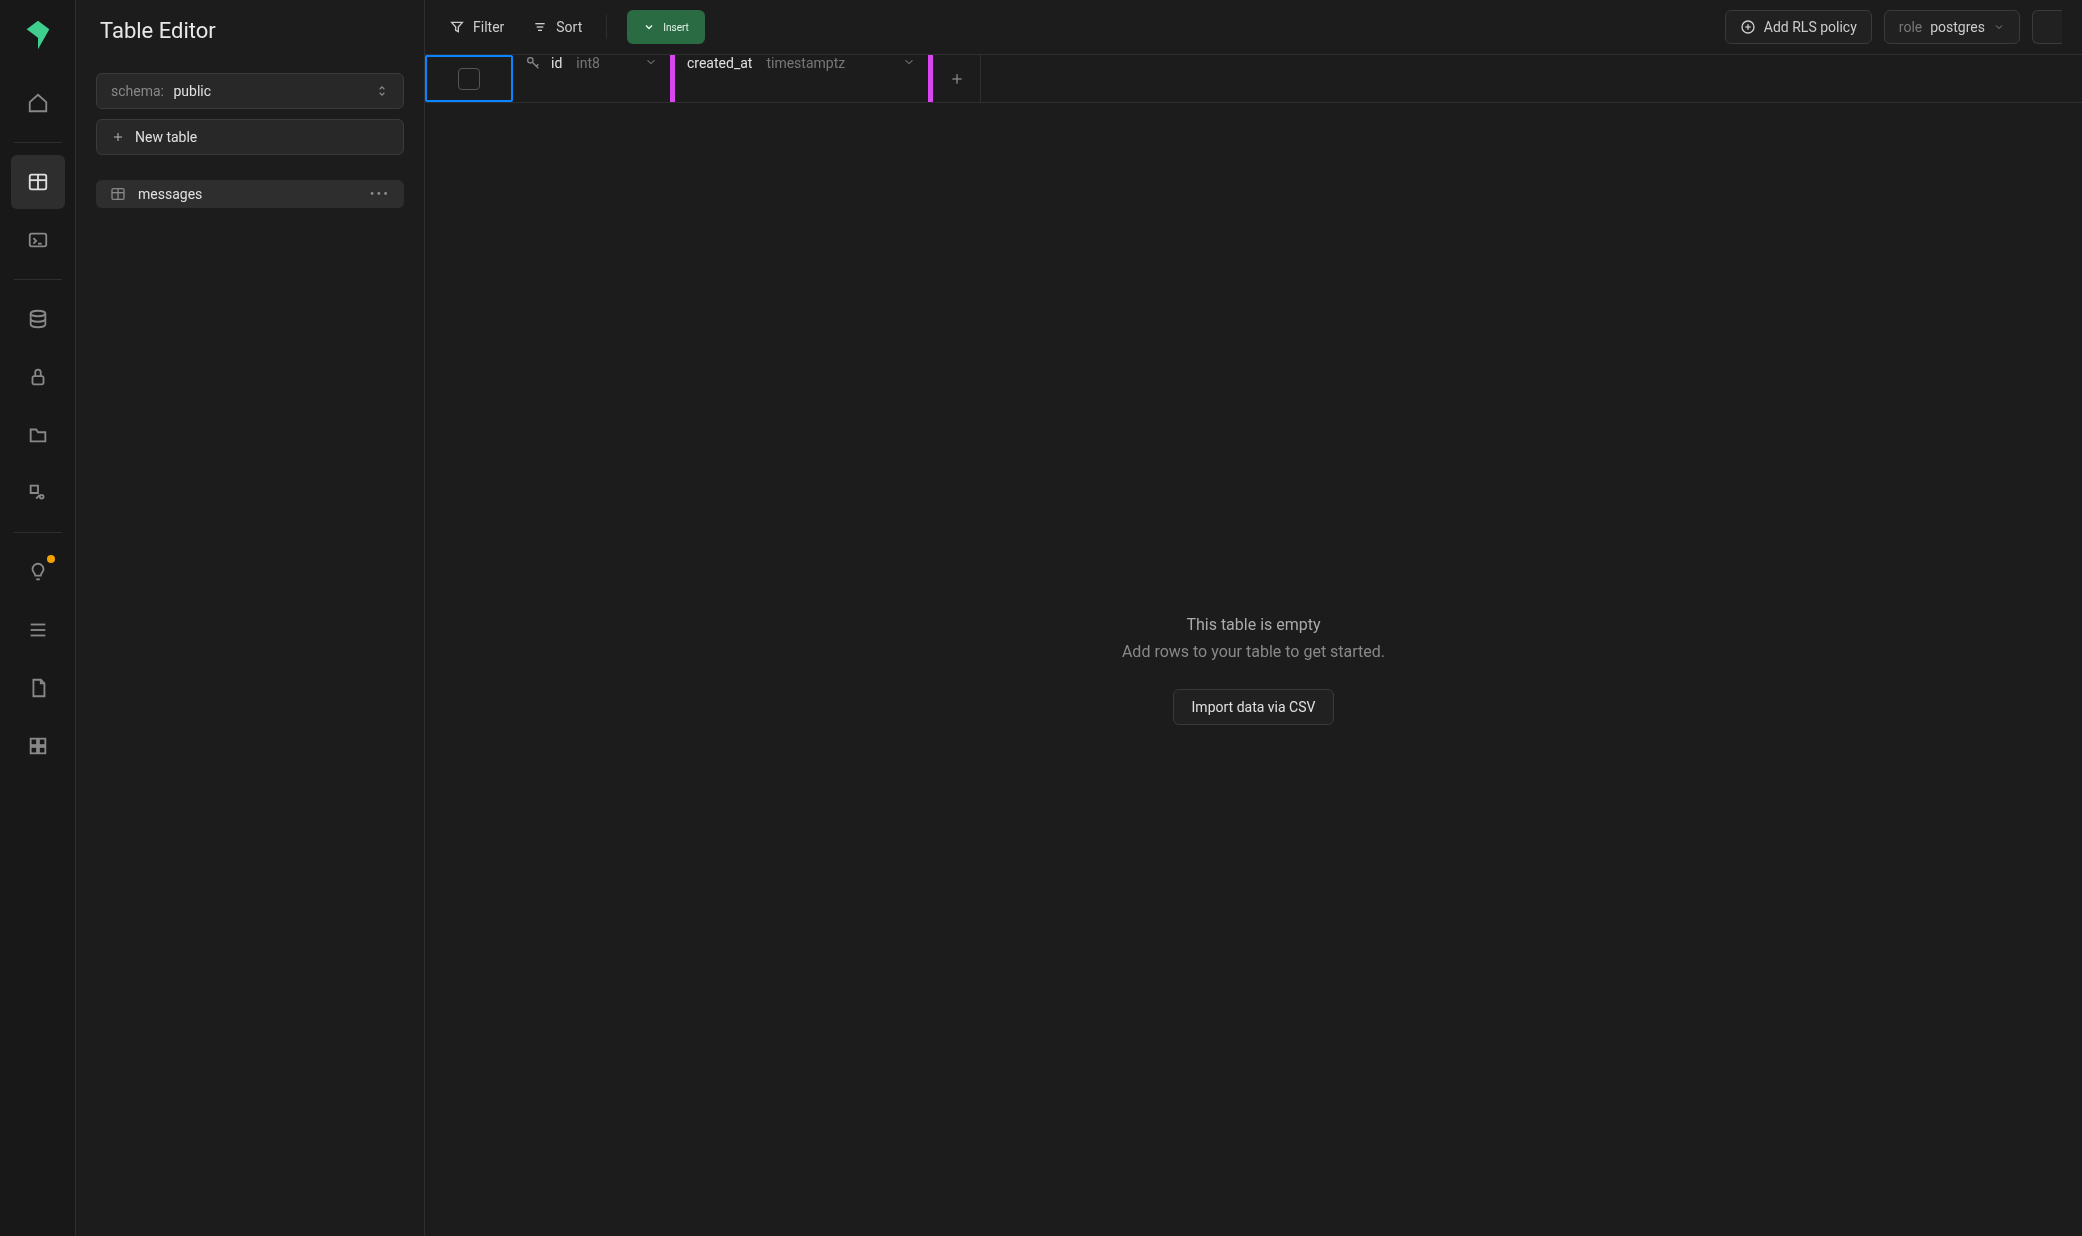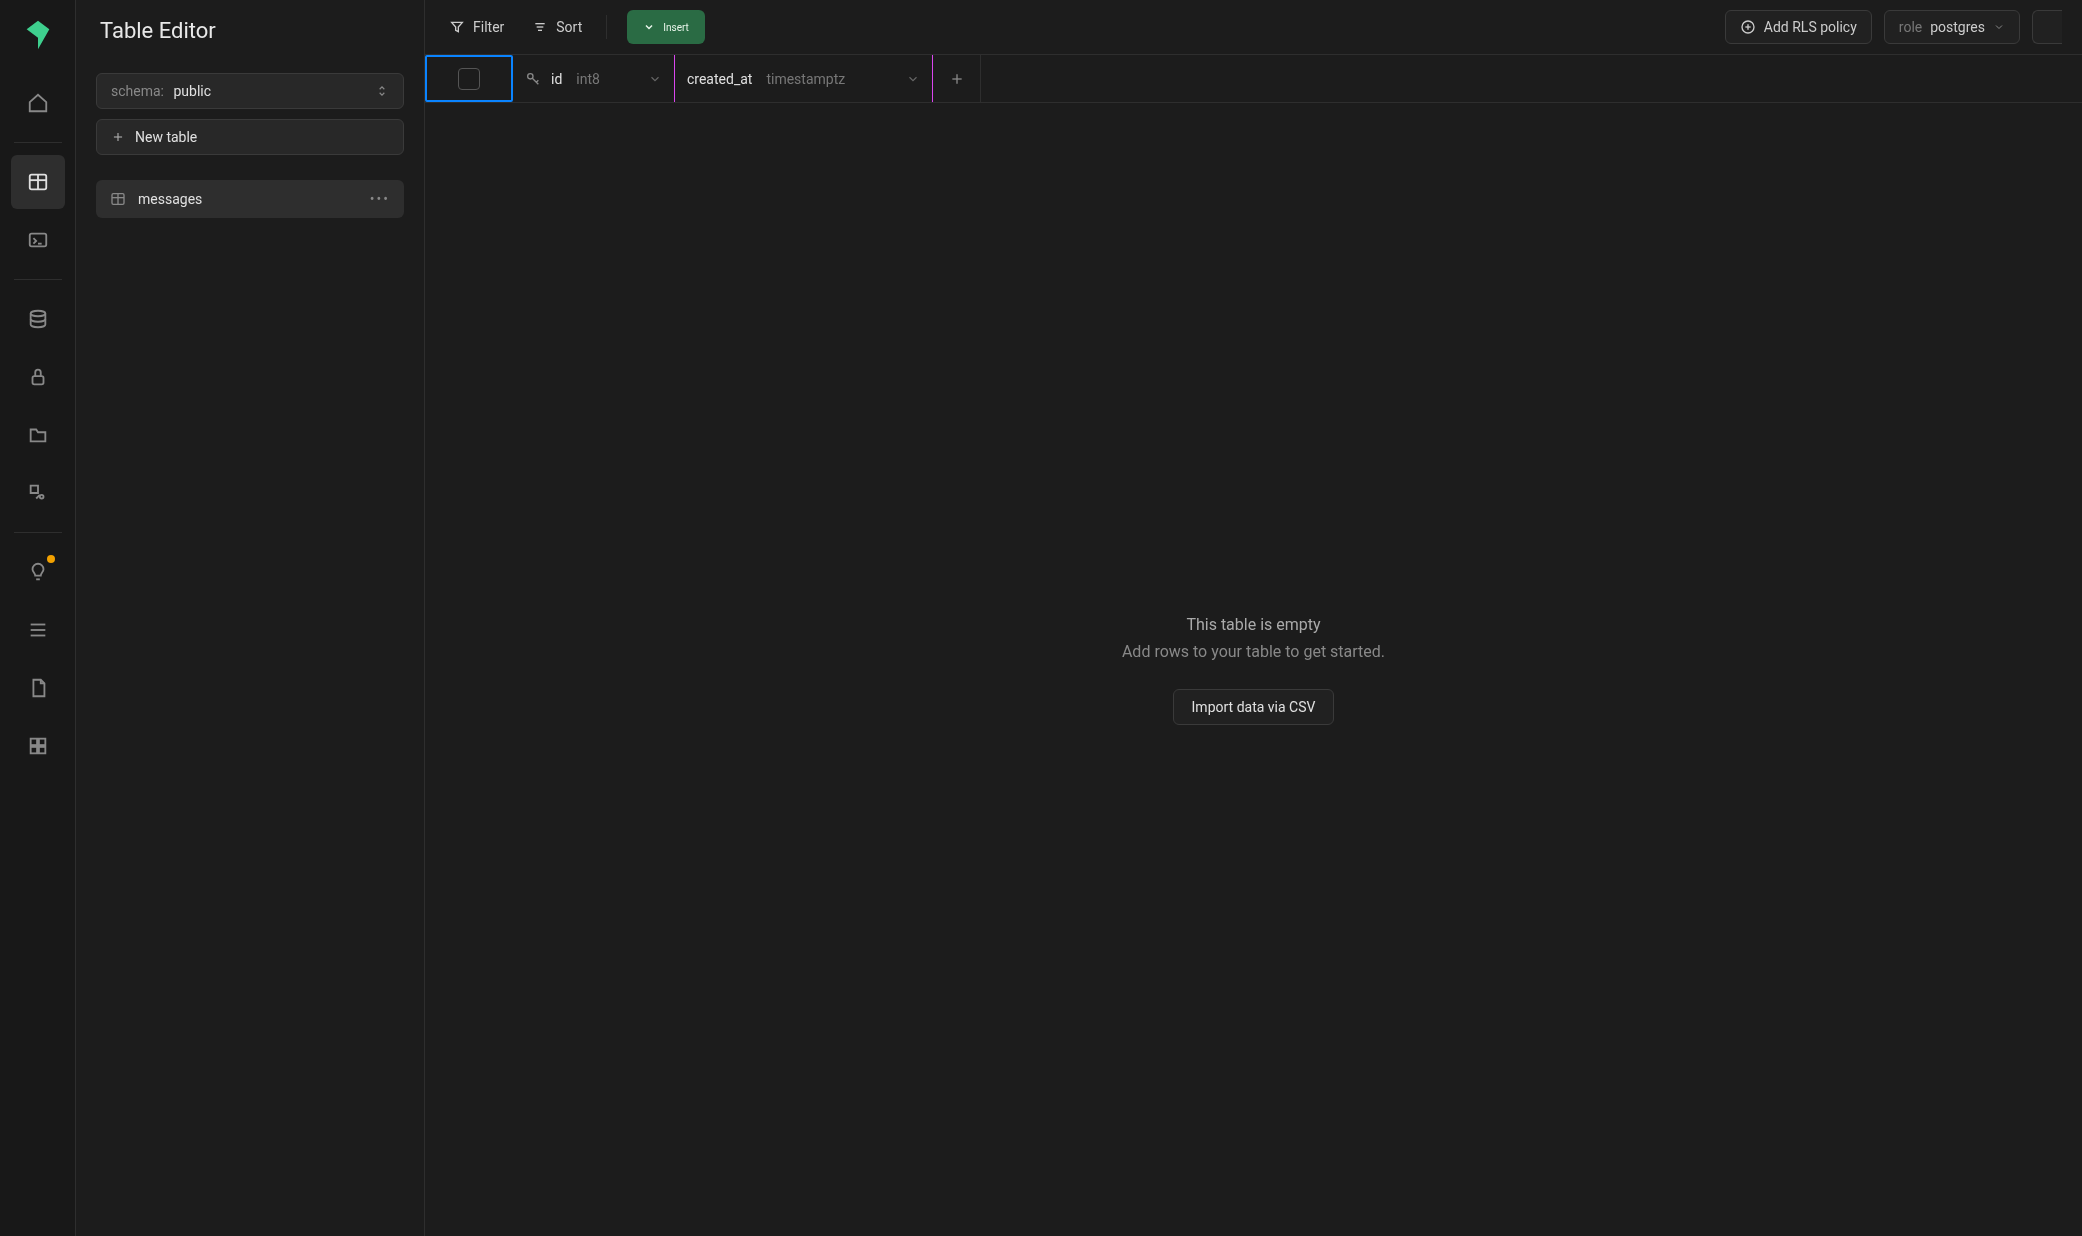--- a/index.html
+++ b/index.html
@@ -18,42 +18,42 @@
 .panel-header { padding: 18px 24px; font-size: 22px; color: #e8e8e8; }
 .panel-body { padding: 12px 20px; display: flex; flex-direction: column; gap: 10px; }
 .schema-select { background: #282828; border: 1px solid #3a3a3a; border-radius: 6px; height: 36px; display: flex; align-items: center; padding: 0 14px; color: #888; font-size: 14px; justify-content: space-between; cursor: pointer; }
 .schema-select .schema-name { color: #e0e0e0; margin-left: 6px; }
 .new-table-btn { background: #282828; border: 1px solid #3a3a3a; border-radius: 6px; height: 36px; display: flex; align-items: center; padding: 0 14px; color: #e0e0e0; font-size: 14px; gap: 10px; cursor: pointer; margin-bottom: 7px; }
 .search-row { display: flex; gap: 10px; }
 .search-input { flex: 1; background: #1c1c1c; border: 1px solid #3a3a3a; border-radius: 6px; height: 38px; display: flex; align-items: center; padding: 0 12px; gap: 8px; color: #666; font-size: 14px; }
 .search-input input { background: transparent; border: none; outline: none; color: #e0e0e0; flex: 1; font-size: 14px; }
 .search-input input::placeholder { color: #666; }
 .filter-chip { width: 38px; height: 38px; border: 1px dashed #3a3a3a; border-radius: 6px; display: flex; align-items: center; justify-content: center; color: #666; cursor: pointer; }
-.table-item { background: #2e2e2e; border-radius: 6px; height: 38px; display: flex; align-items: center; padding: 0 14px; gap: 12px; color: #e0e0e0; font-size: 14px; cursor: pointer; justify-content: space-between; margin-top: 8px; }
+.table-item { background: #2e2e2e; border-radius: 6px; height: 28px; display: flex; align-items: center; padding: 0 14px; gap: 12px; color: #e0e0e0; font-size: 14px; cursor: pointer; justify-content: space-between; margin-top: 8px; }
 .table-item-left { display: flex; align-items: center; gap: 12px; }
 .more-dots { color: #888; letter-spacing: 2px; }
 
 
 .main { flex: 1; display: flex; flex-direction: column; background: #1c1c1c; }
 .toolbar { height: 55px; border-bottom: 1px solid #2e2e2e; display: flex; align-items: center; padding: 0 20px; gap: 20px; }
 .toolbar-left { display: flex; align-items: center; gap: 20px; }
 .toolbar-btn { display: flex; align-items: center; gap: 8px; color: #ccc; font-size: 14px; cursor: pointer; padding: 6px 4px; }
 .toolbar-divider { width: 1px; height: 24px; background: #2e2e2e; }
 .insert-btn { background: #2a6b44; color: #e8f5ea; border-radius: 6px; height: 34px; padding: 0 16px; display: flex; align-items: center; gap: 8px; font-size: 10px; cursor: pointer; border: none; }
 .toolbar-right { margin-left: auto; display: flex; gap: 12px; align-items: center; }
 .rls-btn { background: #212121; border: 1px solid #3a3a3a; border-radius: 6px; height: 34px; padding: 0 14px; display: flex; align-items: center; gap: 8px; color: #ccc; font-size: 14px; cursor: pointer; }
 .role-btn { background: #212121; border: 1px solid #3a3a3a; border-radius: 6px; height: 34px; padding: 4px 14px; display: flex; align-items: center; gap: 8px; color: #777; font-size: 14px; cursor: pointer; }
 .role-btn .role-name { color: #ccc; }
 .edge-btn { width: 30px; height: 34px; background: #212121; border: 1px solid #3a3a3a; border-radius: 6px 0 0 6px; border-right: none; }
 
 
 .columns-row { height: 48px; border-bottom: 1px solid #2e2e2e; display: flex; background: #1c1c1c; }
 .col-checkbox { width: 88px; border-right: 1px solid #2e2e2e; display: flex; align-items: center; justify-content: center; border: 2px solid #0a84ff; border-radius: 2px; }
 .col-checkbox .cbox { width: 22px; height: 22px; border: 1px solid #555; border-radius: 4px; }
-.col-header { border-right: 1px solid #d946ef; display: flex; align-items: center; padding: 0 12px; gap: 10px; color: #e0e0e0; font-size: 14px; position: relative; }
+.col-header { border-right: 5px solid #d946ef; display: flex; align-items: flex-start; padding: 0 12px; gap: 10px; color: #e0e0e0; font-size: 14px; position: relative; }
 .col-id { width: 162px; }
 .col-created { width: 258px; }
 .col-message { width: 339px; }
 .col-type { color: #777; font-size: 14px; margin-left: 4px; }
 .col-chevron { margin-left: auto; color: #666; cursor: pointer; }
 .col-add { width: 48px; display: flex; align-items: center; justify-content: center; color: #888; cursor: pointer; border-right: 1px solid #2e2e2e; }
 .key-icon { color: #888; }
 
 
 .content { flex: 1; display: flex; align-items: center; justify-content: center; flex-direction: column; gap: 8px; color: #999; }

